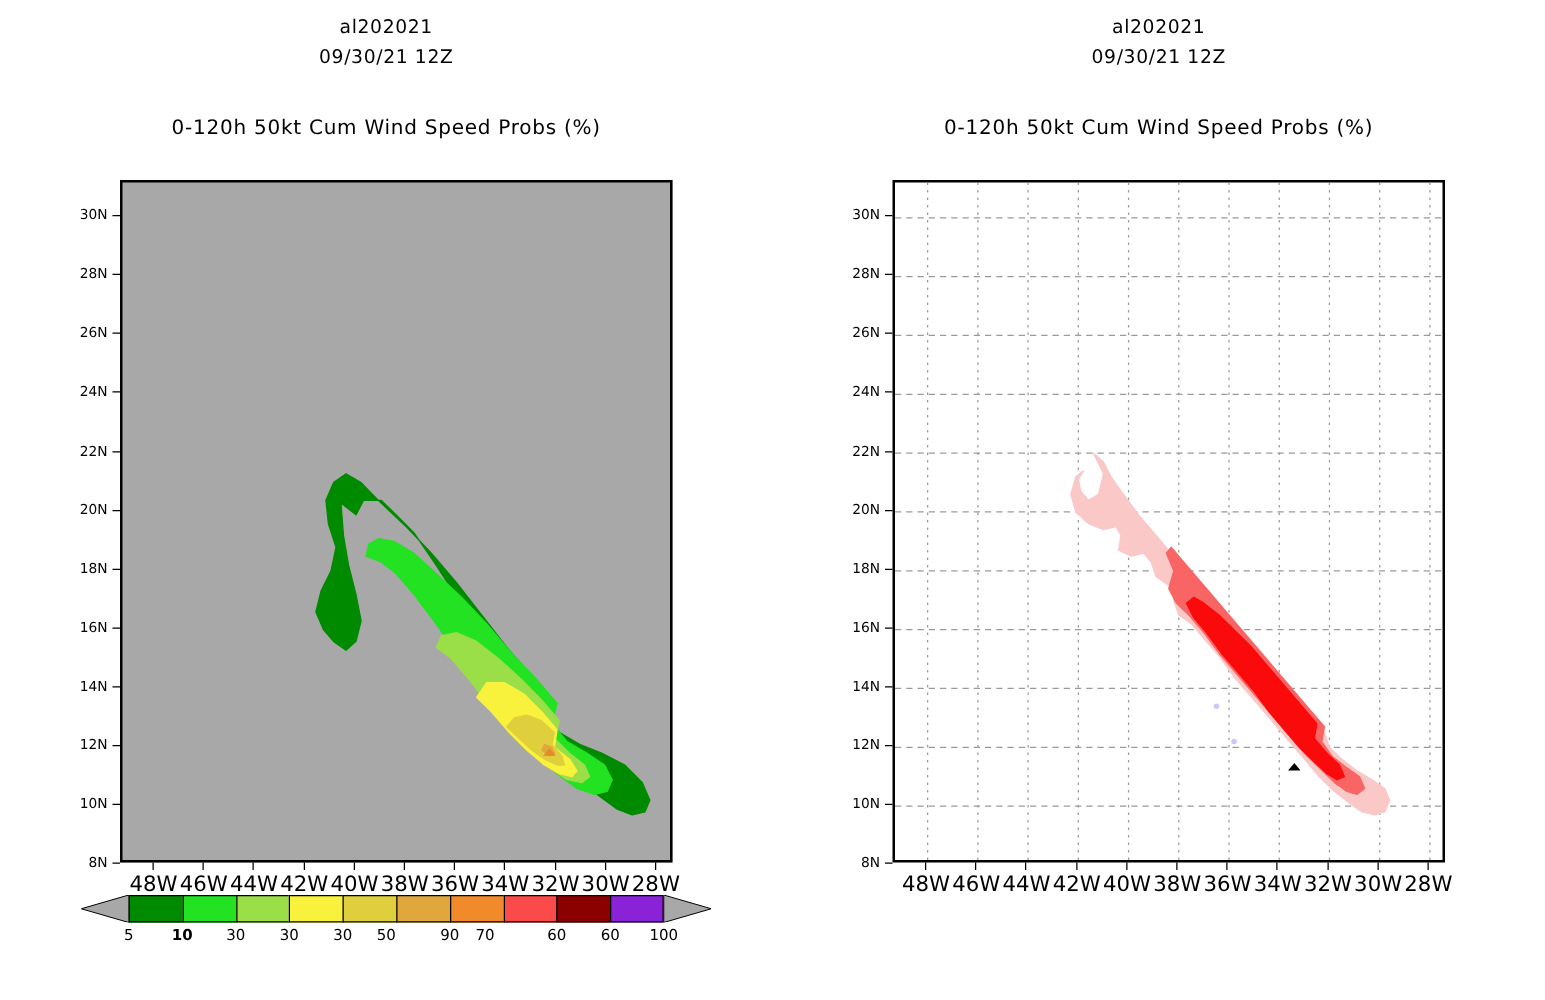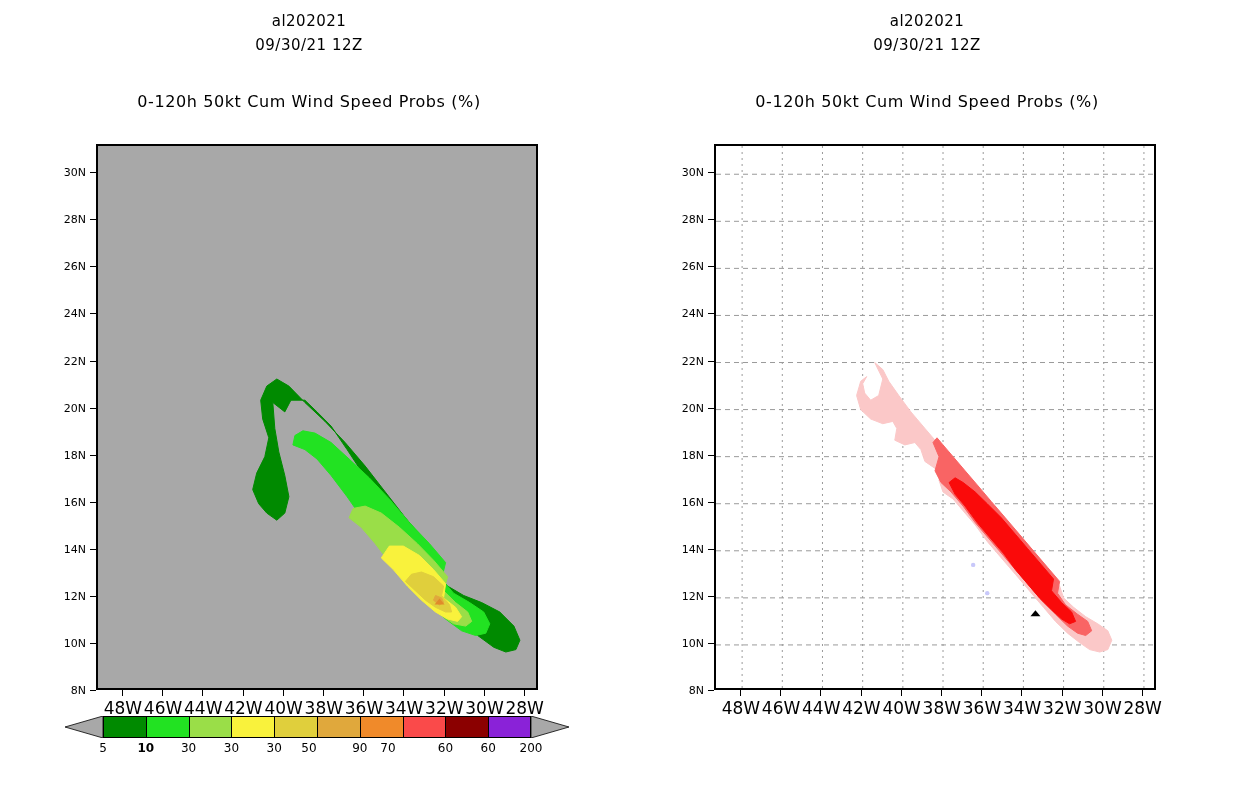--- a/index.html
+++ b/index.html
@@ -127,21 +127,21 @@
       <div class="cblab" style="left: 0px;">5</div>
       <div class="cblab" style="left: 42.8px; font-weight: bold;">10</div>
       <div class="cblab" style="left: 85.6px;">30</div>
       <div class="cblab" style="left: 128.4px;">30</div>
       <div class="cblab" style="left: 171.2px;">30</div>
       <div class="cblab" style="left: 206px;">50</div>
       <div class="cblab" style="left: 256.8px;">90</div>
       <div class="cblab" style="left: 285px;">70</div>
       <div class="cblab" style="left: 342.4px;">60</div>
       <div class="cblab" style="left: 385.2px;">60</div>
-      <div class="cblab" style="left: 428px;">200</div>
+      <div class="cblab" style="left: 428px;">100</div>
     </div>
 </div>
 
 <div class="panel panel-right">
   <div class="titles t-storm">al202021</div>
   <div class="titles t-date">09/30/21 12Z</div>
   <div class="titles t-main">0-120h 50kt Cum Wind Speed Probs (%)</div>
 
   <div class="plotwrap" id="wrap-right" style="left: 0px; top: 0px; width: 618px; height: 800px;">
     <div class="plotbox white" id="box-right" style="left: 96px; top: 144px; width: 442px; height: 546px;">

